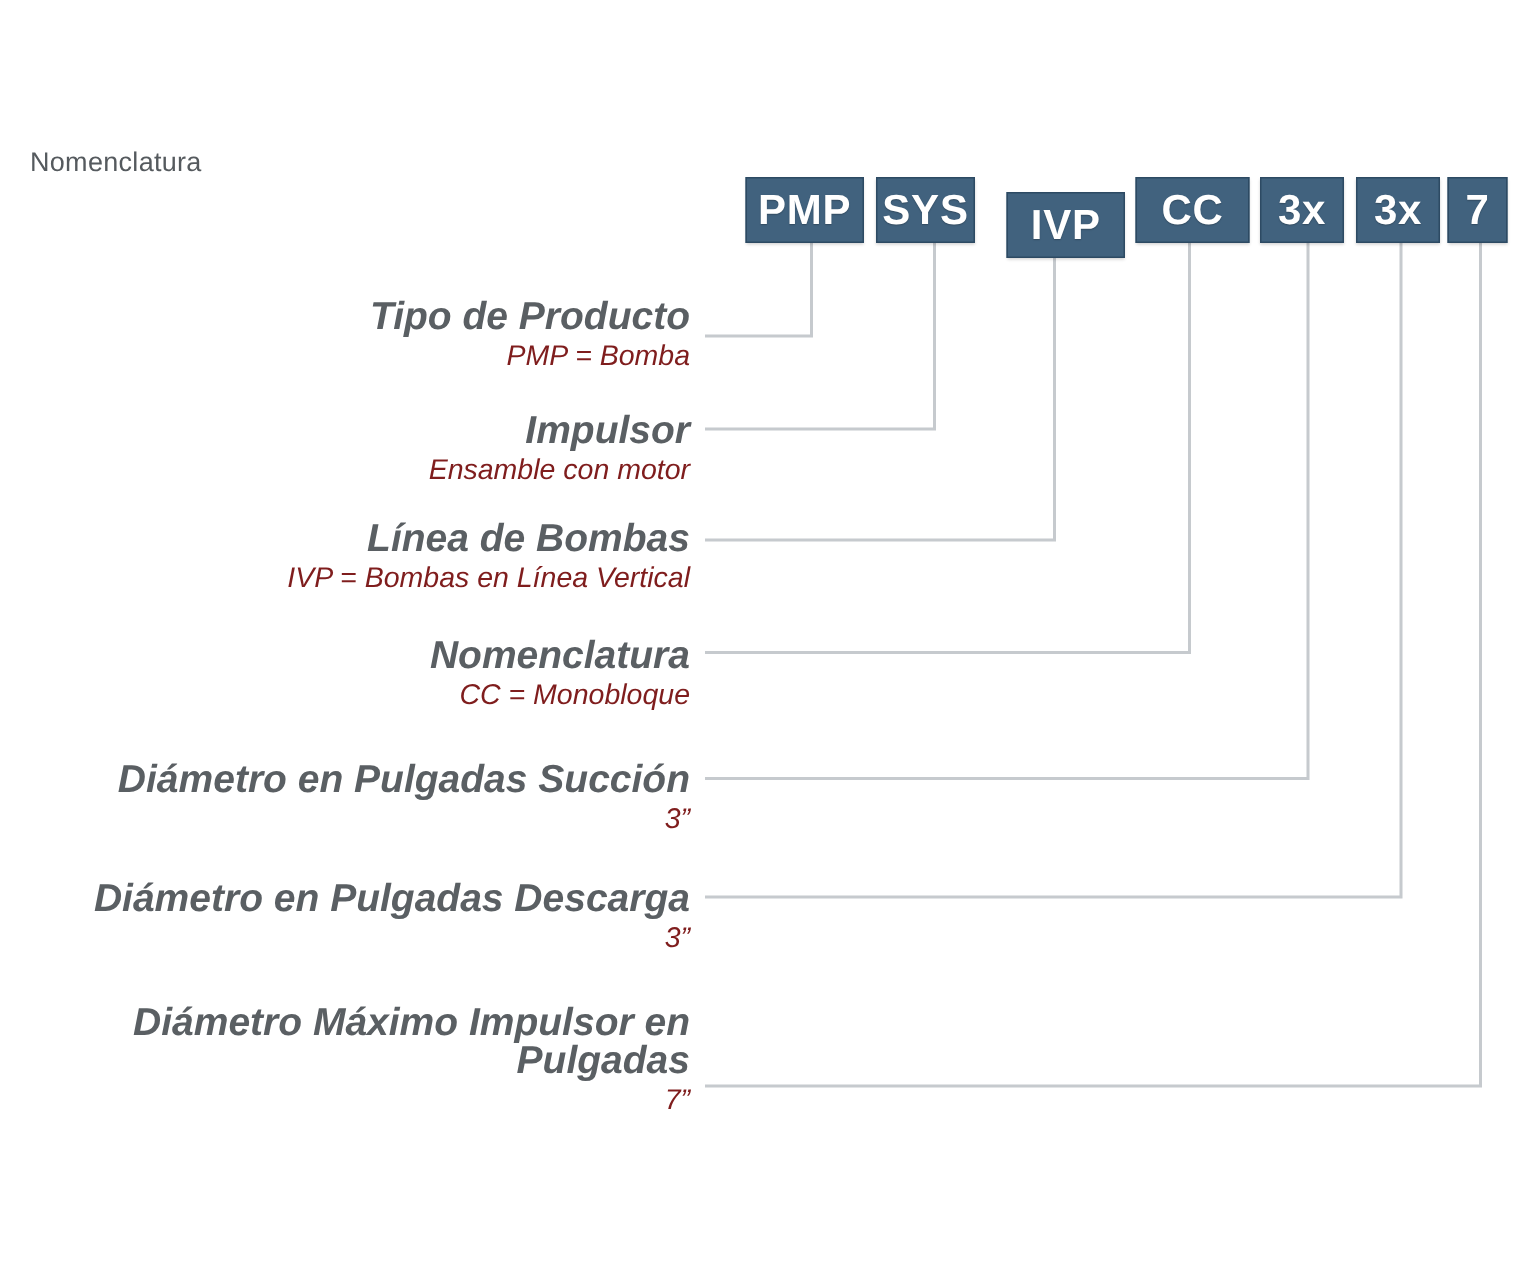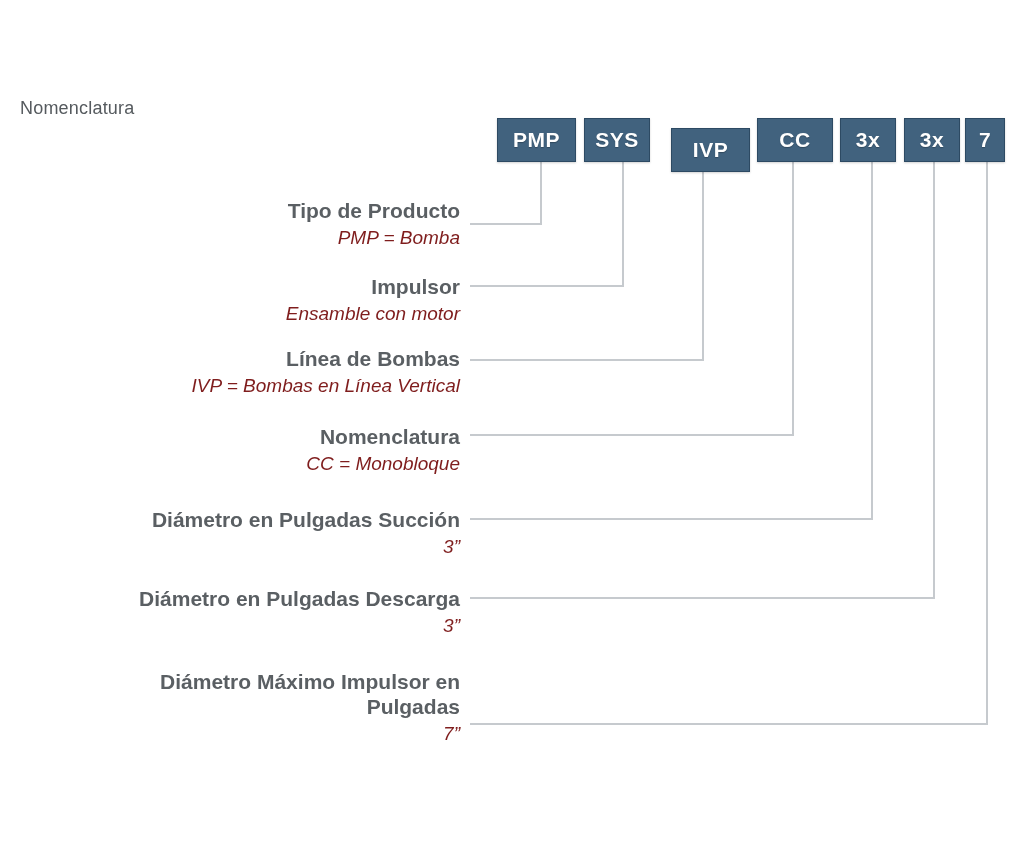--- a/index.html
+++ b/index.html
@@ -37,45 +37,46 @@
 
   
   .code-box {
     position: absolute;
     top: 118px;
     height: 44px;
     background: #41627e;
     border: 1px solid #2d4a63;
     box-sizing: border-box;
     color: #ffffff;
-    font-size: 21px;
+    font-size: 28px;
     font-weight: 700;
     letter-spacing: 0.5px;
     display: flex;
     align-items: center;
     justify-content: center;
     box-shadow: 0 1px 2px rgba(0,0,0,0.18);
     text-shadow: 0 1px 1px rgba(0,0,0,0.25);
   }
 
   
   .label-row {
     position: absolute;
     width: 460px;
     left: 0;
     text-align: right;
     padding-right: 0;
     box-sizing: border-box;
   }
   .label-main {
-    font-size: 21px;
+    font-size: 26px;
     font-weight: 700;
     color: #5a5f63;
     line-height: 25px;
     white-space: nowrap;
+    font-style: italic;
   }
   .label-main.two-line {
     white-space: normal;
   }
   .label-sub {
     font-size: 19px;
     font-style: italic;
     font-weight: 400;
     color: #7f1d1d;
     line-height: 25px;

